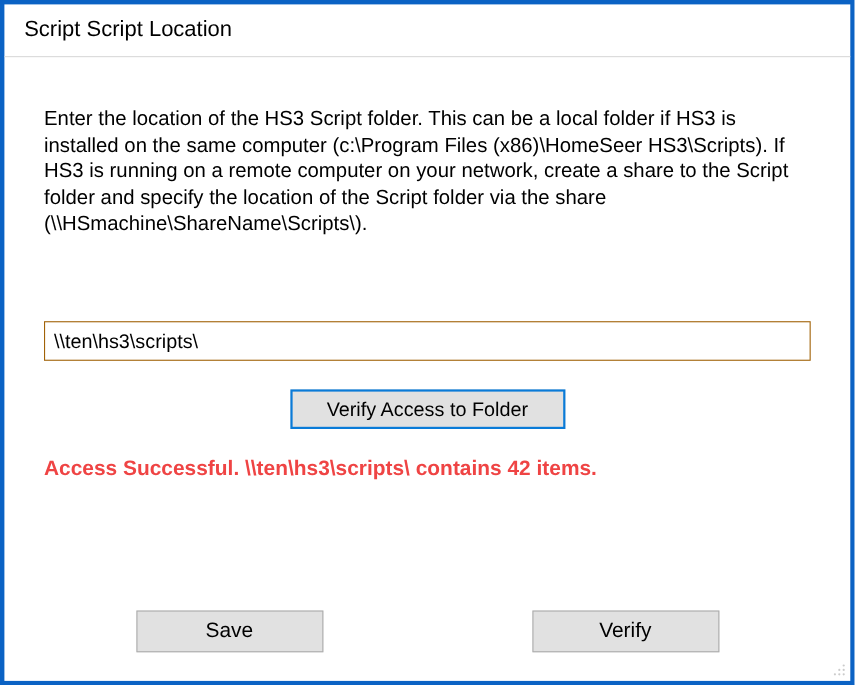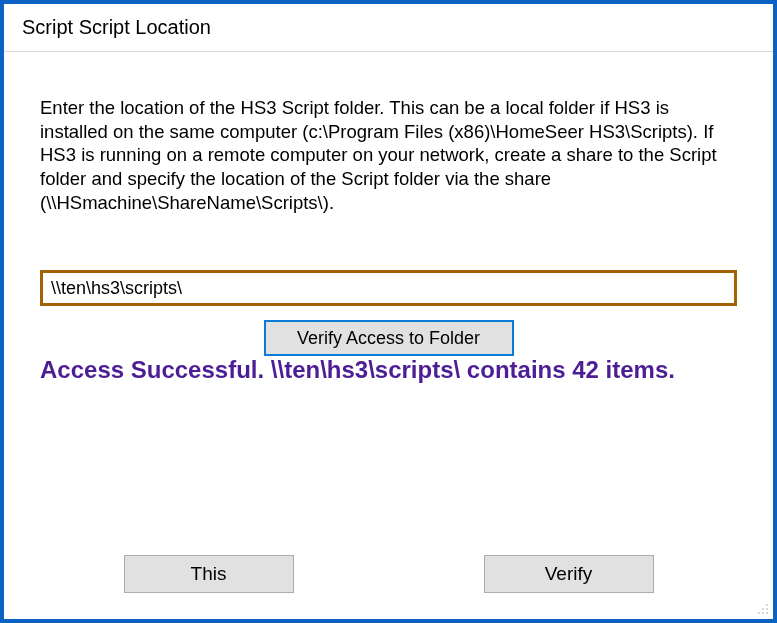--- a/index.html
+++ b/index.html
@@ -35,48 +35,49 @@
   }
   .instructions {
     font-size: 18.5px;
     color: #000;
     line-height: 1.28;
     margin-top: 24px;
   }
   .path-input {
     width: 100%;
     height: 36px;
-    margin-top: 56px;
-    border: 3px solid #a16207;
+    margin-top: 78px;
+    border: 1px solid #a16207;
     background: #fff;
     font-size: 18px;
     padding: 4px 8px;
     font-family: inherit;
     color: #000;
   }
   .verify-row {
     text-align: center;
-    margin-top: 14px;
+    margin-top: 26px;
   }
   .verify-btn {
     display: inline-block;
     min-width: 250px;
     height: 36px;
     background: #e1e1e1;
     border: 2px solid #0a7bd8;
     font-size: 18px;
     font-family: inherit;
     color: #000;
     cursor: pointer;
     padding: 0 18px;
   }
   .status {
-    color: #4c1d95;
+    margin-top: 26px;
+    color: #ef4444;
     font-weight: bold;
-    font-size: 24px;
+    font-size: 19px;
   }
   .button-row {
     position: absolute;
     left: 0; right: 0;
     bottom: 26px;
     display: flex;
     justify-content: center;
     gap: 190px;
   }
   .dlg-btn {
@@ -117,21 +118,21 @@
 
     <div class="verify-row">
       <button class="verify-btn">Verify Access to Folder</button>
     </div>
 
     <div class="status">Access Successful. \\ten\hs3\scripts\ contains 42 items.</div>
 
   </div>
 
   <div class="button-row">
-    <button class="dlg-btn">This</button>
+    <button class="dlg-btn">Save</button>
     <button class="dlg-btn">Verify</button>
   </div>
 
   <svg class="resize-grip" viewBox="0 0 14 14">
     <circle cx="12" cy="4" r="1" fill="#999"></circle>
     <circle cx="8" cy="8" r="1" fill="#999"></circle>
     <circle cx="12" cy="8" r="1" fill="#999"></circle>
     <circle cx="4" cy="12" r="1" fill="#999"></circle>
     <circle cx="8" cy="12" r="1" fill="#999"></circle>
     <circle cx="12" cy="12" r="1" fill="#999"></circle>

